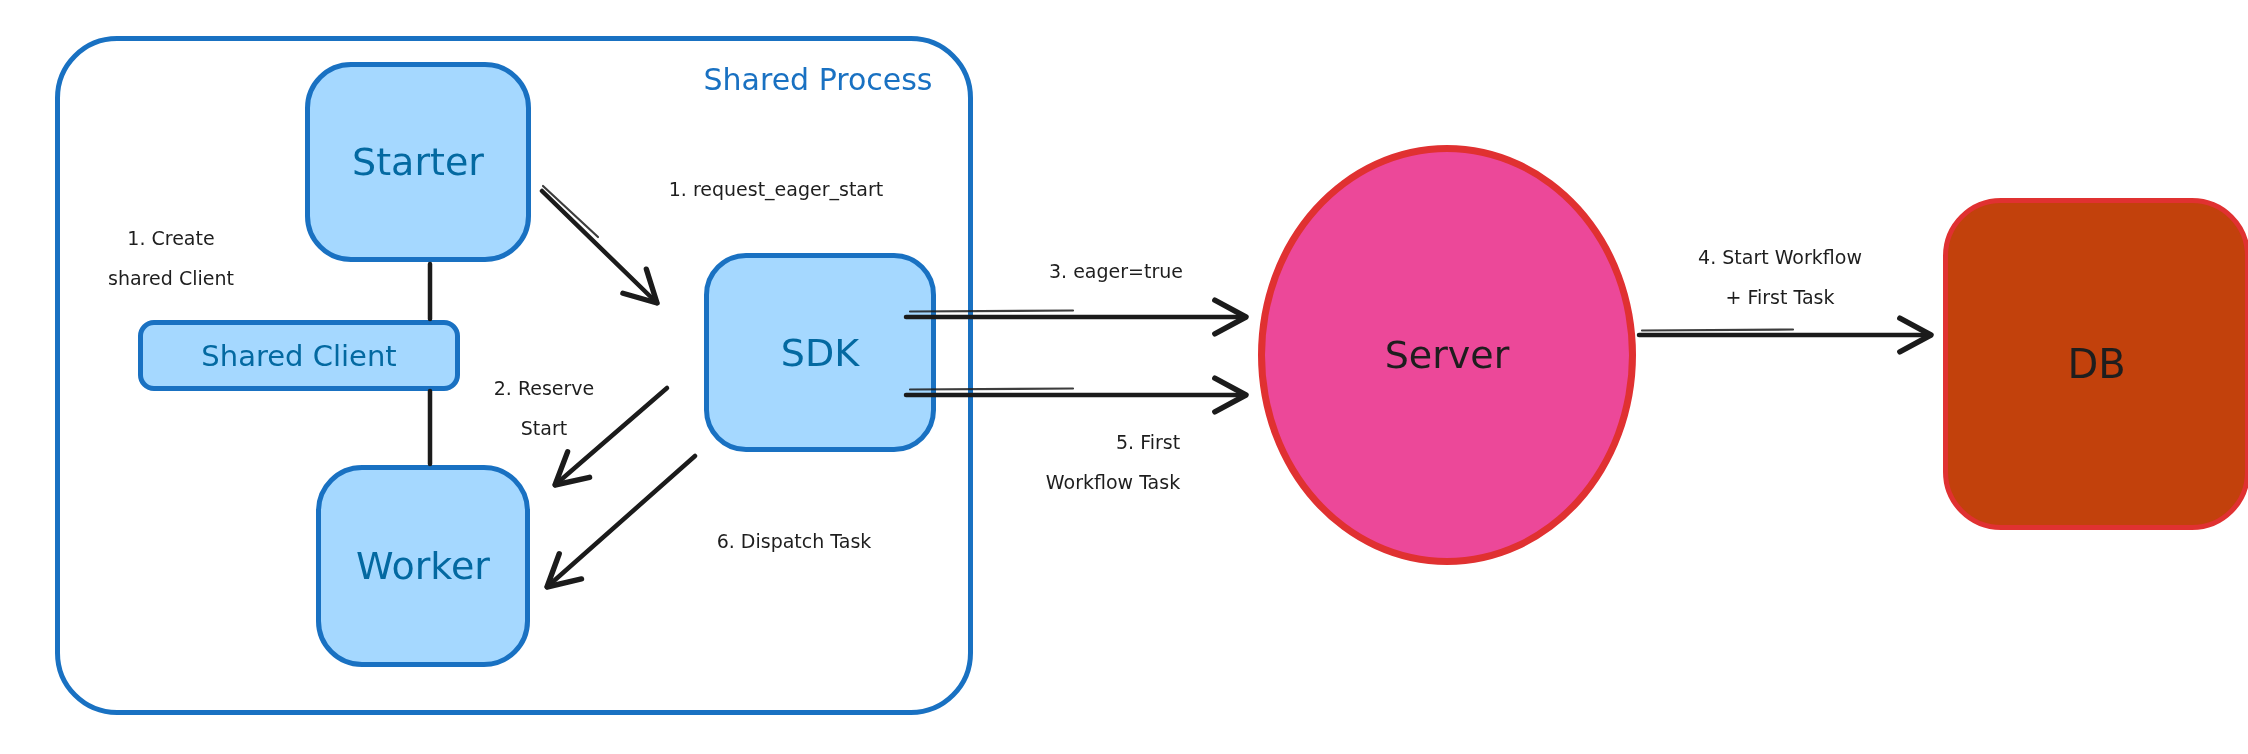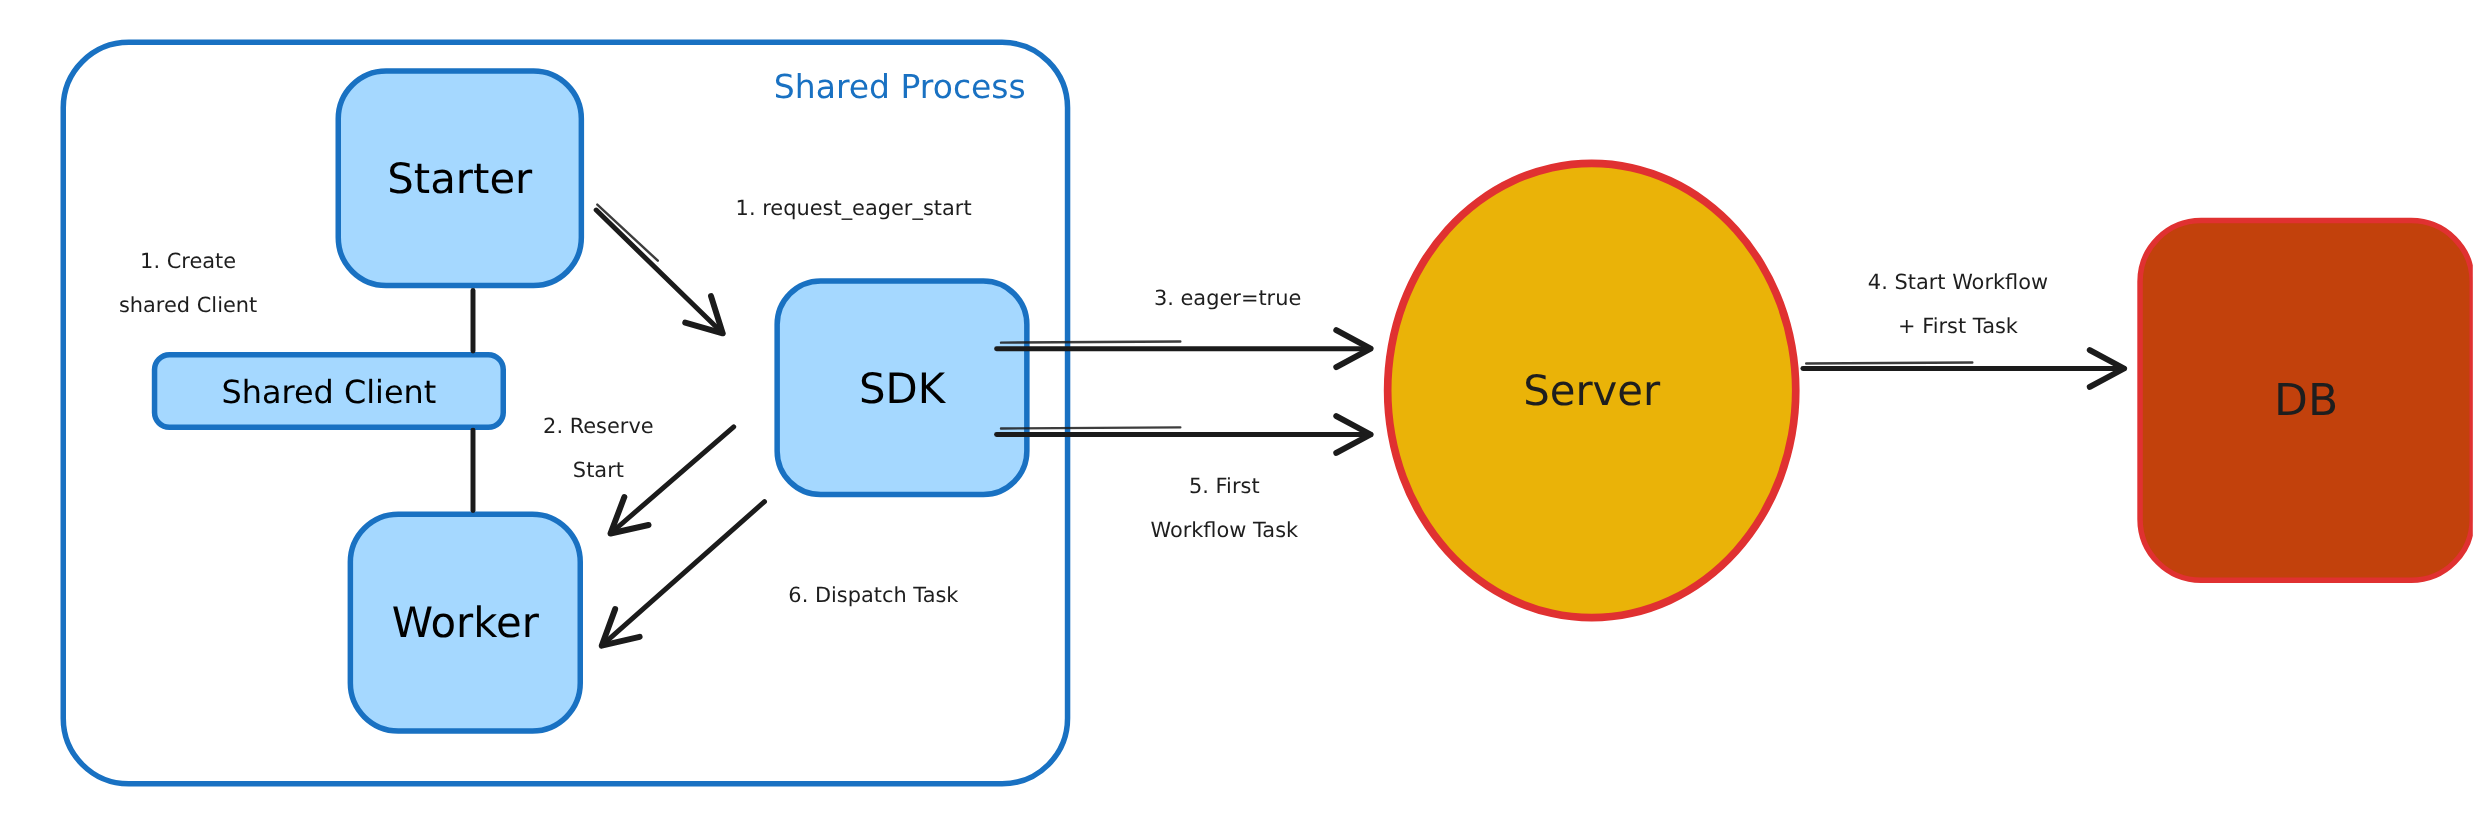--- a/index.html
+++ b/index.html
@@ -9,29 +9,29 @@
   }
   .abs{position:absolute;}
   
   .frame{
     left:17px;top:36px;width:918px;height:679px;
     border:5px solid #1971c2;border-radius:62px;background:transparent;box-sizing:border-box;
   }
   
   .node{
     display:flex;align-items:center;justify-content:center;text-align:center;
-    box-sizing:border-box;border:5px solid #1971c2;background:#a5d8ff;color:#000000;
+    box-sizing:border-box;border:5px solid #1971c2;background:#a5d8ff;color:#0369a1;
   }
   .starter{left:267px;top:62px;width:226px;height:200px;border-radius:46px;font-size:38px;}
   .shared-client{left:100px;top:320px;width:322px;height:71px;border-radius:16px;font-size:29px;}
   .worker{left:278px;top:465px;width:214px;height:202px;border-radius:46px;font-size:38px;}
   .sdk{left:666px;top:253px;width:232px;height:199px;border-radius:42px;font-size:38px;}
   .server{
     left:1220px;top:145px;width:378px;height:420px;border-radius:50%;
-    border:7px solid #e03131;background:#eab308;display:flex;align-items:center;justify-content:center;
+    border:7px solid #e03131;background:#ec4899;display:flex;align-items:center;justify-content:center;
     box-sizing:border-box;font-size:38px;
   }
   .db{
     left:1905px;top:198px;width:307px;height:332px;border-radius:58px;
     border:5px solid #e03131;background:#c2410c;display:flex;align-items:center;justify-content:center;
     box-sizing:border-box;font-size:40px;
   }
   
   .label{
     transform:translate(-50%,-50%);text-align:center;line-height:40px;font-size:19px;white-space:nowrap;
@@ -78,21 +78,21 @@
 
   <div class="abs label" style="left:506px;top:408px;">
     <span>2. Reserve</span>
     <span>Start</span>
   </div>
 
   <div class="abs label" style="left:756px;top:541px;">6. Dispatch Task</div>
 
   <div class="abs label" style="left:1078px;top:271px;">3. eager=true</div>
 
-  <div class="abs label" style="left:1075px;top:462px;">
+  <div class="abs label" style="left:1075px;top:462px;text-align:right;">
     <span>5. First</span>
     <span>Workflow Task</span>
   </div>
 
   <div class="abs label" style="left:1742px;top:277px;">
     <span>4. Start Workflow</span>
     <span>+ First Task</span>
   </div>
 
   <svg class="abs wires" width="2248" height="754" viewBox="0 0 2248 754">

